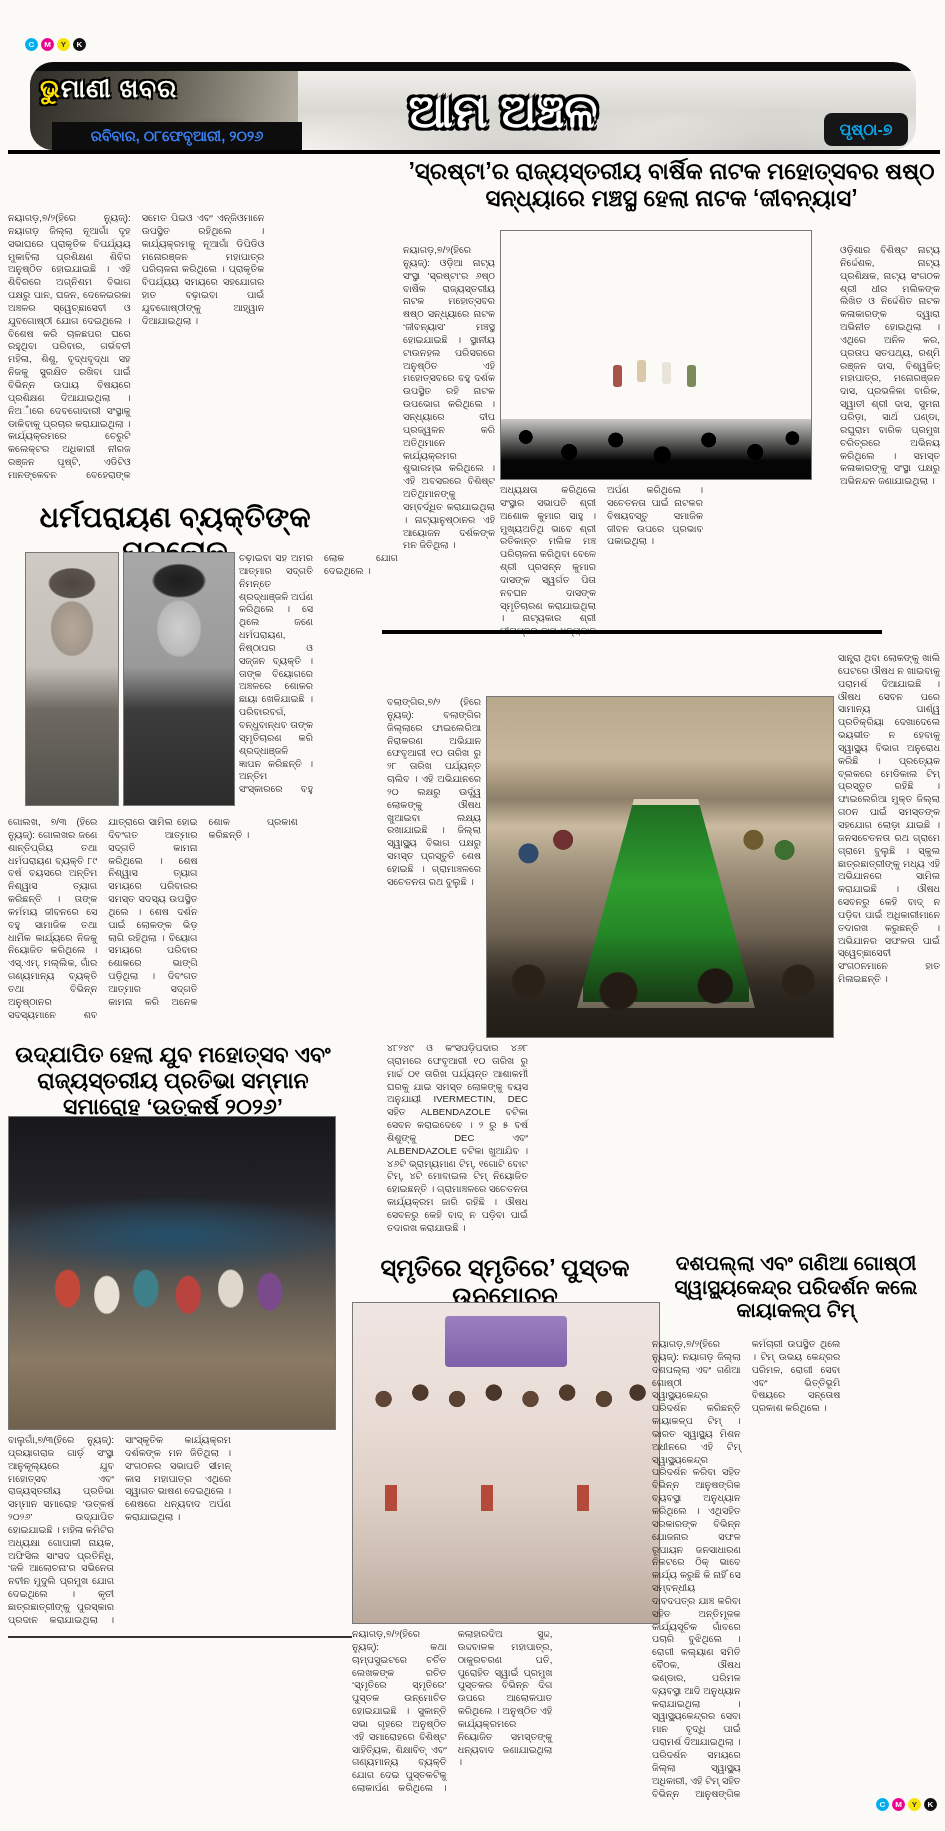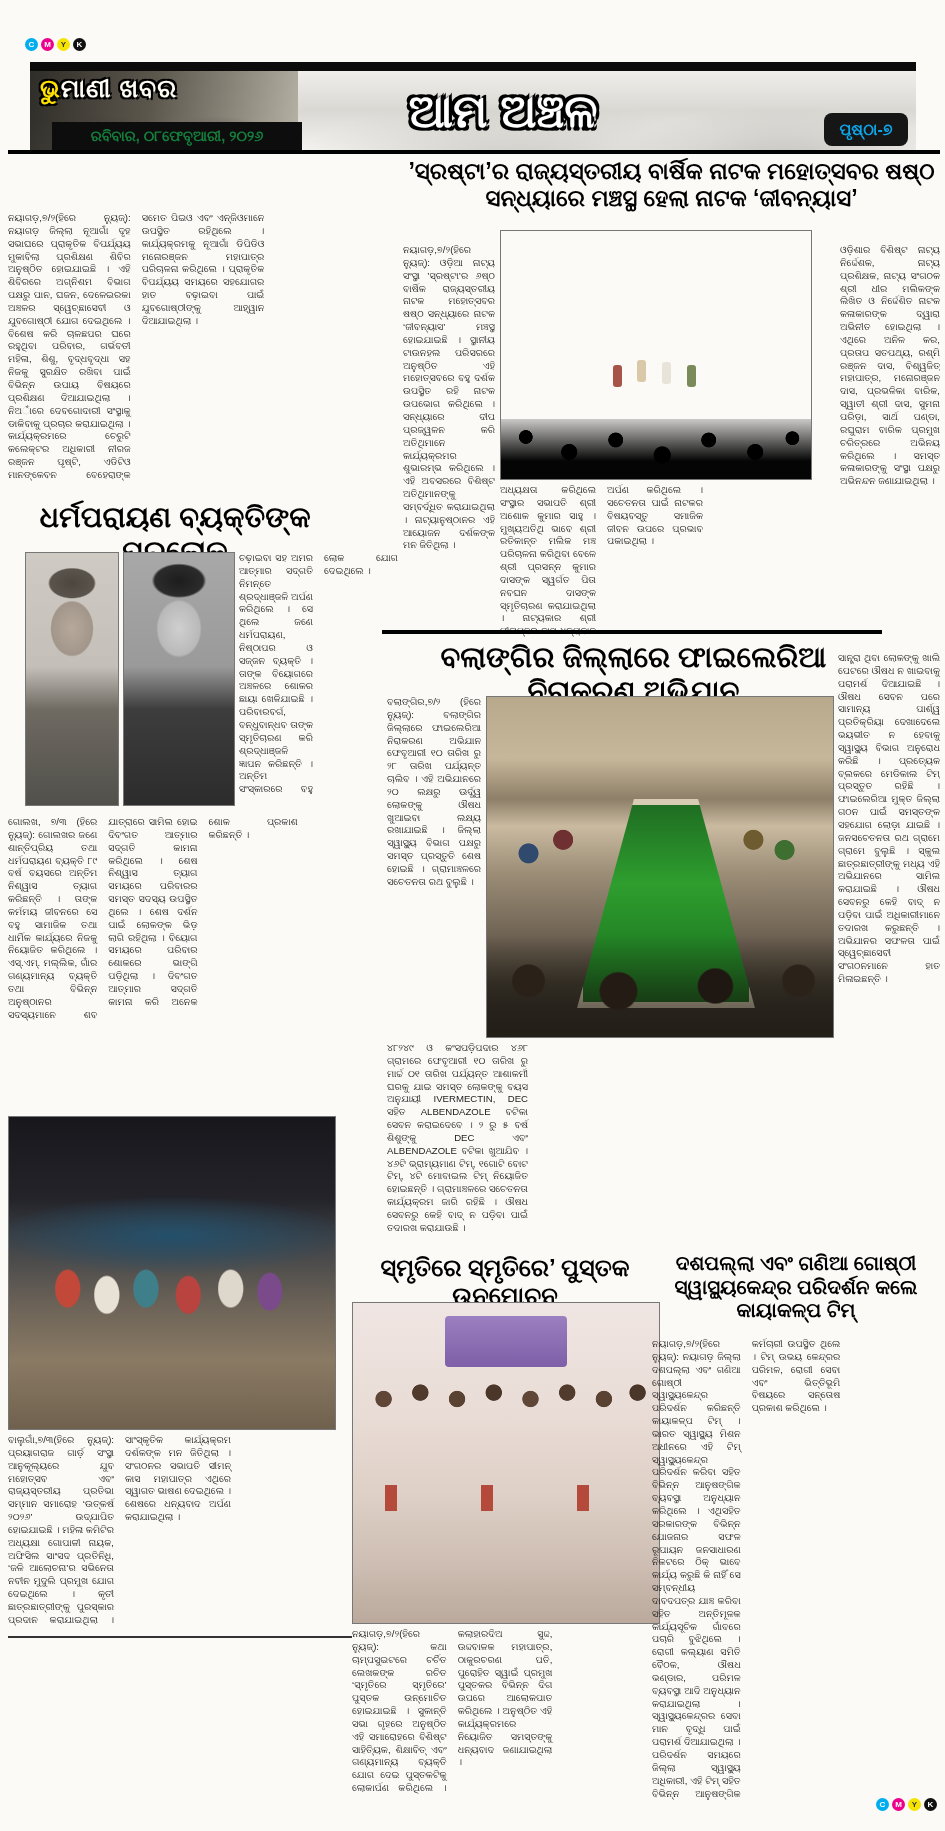--- a/index.html
+++ b/index.html
@@ -12,31 +12,31 @@
         display:flex;align-items:center;justify-content:center;line-height:1;}
   .mark.c{background:#00aeef;} .mark.m{background:#ec008c;}
   .mark.y{background:#f5e400;color:#333;} .mark.k{background:#111;}
 
   
   .banner{position:absolute;left:30px;top:62px;width:886px;height:88px;overflow:hidden;
     background:
       radial-gradient(110px 60px at 18% 100%,#9a9890 0%,transparent 70%),
       radial-gradient(300px 90px at 55% 120%,#c9c7c2 0%,transparent 75%),
       radial-gradient(260px 100px at 85% 130%,#b5b3ae 0%,transparent 70%),
-      linear-gradient(#0b0b0b 0,#0b0b0b 9px,#efeeea 9px,#d9d8d3 55%,#f4f3ef 100%);}
+      linear-gradient(#0b0b0b 0,#0b0b0b 9px,#efeeea 9px,#d9d8d3 55%,#f4f3ef 100%); border-radius: 23px;}
   .banner-left{position:absolute;left:0;top:9px;width:268px;height:79px;
     background:
       radial-gradient(90px 40px at 70% 95%,#56524a 0%,transparent 75%),
       radial-gradient(120px 50px at 25% 105%,#3c3a34 0%,transparent 80%),
       linear-gradient(100deg,#2f2d28 0%,#5c574d 45%,#8d887c 75%,#b7b2a6 100%);}
   .masthead{position:absolute;left:10px;top:12px;font-size:25px;font-weight:bold;color:#fdfdf3;
     letter-spacing:1px;text-shadow:-2px -2px 0 #000,2px -2px 0 #000,-2px 2px 0 #000,2px 2px 0 #000;}
   .masthead::first-letter{color:#ffe200;}
   .date-box{position:absolute;left:22px;bottom:0;width:250px;height:28px;background:#0d0d0d;
-    color:#15803d;font-size:14.5px;font-weight:bold;display:flex;align-items:center;justify-content:center;}
+    color:#3b82f6;font-size:14.5px;font-weight:bold;display:flex;align-items:center;justify-content:center;}
   .section-title{position:absolute;left:308px;top:22px;width:330px;text-align:center;
     font-size:46px;font-weight:bold;color:#fff;
     text-shadow:-3px -3px 0 #000,3px -3px 0 #000,-3px 3px 0 #000,3px 3px 0 #000,0 0 2px #000;}
   .page-box{position:absolute;right:8px;bottom:4px;width:84px;height:33px;background:#161616;
     border-radius:8px;color:#0ea5e9;font-size:16px;font-weight:bold;display:flex;align-items:center;justify-content:center;}
   .main-rule{position:absolute;left:8px;top:150px;width:932px;height:4px;background:#000;}
 
   
   .hl{position:absolute;font-weight:bold;color:#000;text-align:center;line-height:1.18;letter-spacing:0;}
   .body-txt{position:absolute;font-size:9.6px;line-height:1.34;color:#1c1c1c;text-align:justify;
@@ -154,29 +154,29 @@
   <div class="body-txt" style="left:500px;top:484px;width:310px;height:158px;column-count:3;">ଅଧ୍ୟକ୍ଷତା କରିଥିଲେ ସଂସ୍ଥାର ସଭାପତି ଶ୍ରୀ ଅଶୋକ କୁମାର ସାହୁ । ମୁଖ୍ୟଅତିଥି ଭାବେ ଶ୍ରୀ ରତିକାନ୍ତ ମଲିକ ମଞ୍ଚ ପରିଚାଳନା କରିଥିବା ବେଳେ ଶ୍ରୀ ପ୍ରସନ୍ନ କୁମାର ଦାସଙ୍କ ସ୍ୱର୍ଗତ ପିତା ନବଘନ ଦାସଙ୍କ ସ୍ମୃତିଚାରଣ କରାଯାଇଥିଲା । ନାଟ୍ୟକାର ଶ୍ରୀ ପୀତାମ୍ବର ଦାସ ଧନ୍ୟବାଦ ଅର୍ପଣ କରିଥିଲେ । ସଚେତନତା ପାଇଁ ନାଟକର ବିଷୟବସ୍ତୁ ସମାଜିକ ଜୀବନ ଉପରେ ପ୍ରଭାବ ପକାଇଥିଲା ।</div>
   <div class="body-txt" style="left:840px;top:244px;width:100px;height:398px;column-count:1;">ଓଡ଼ିଶାର ବିଶିଷ୍ଟ ନାଟ୍ୟ ନିର୍ଦ୍ଦେଶକ, ନାଟ୍ୟ ପ୍ରଶିକ୍ଷକ, ନାଟ୍ୟ ସଂଗଠକ ଶ୍ରୀ ଧୀର ମଲିକଙ୍କ ଲିଖିତ ଓ ନିର୍ଦ୍ଦେଶିତ ନାଟକ କଳାକାରଙ୍କ ଦ୍ୱାରା ଅଭିନୀତ ହୋଇଥିଲା । ଏଥିରେ ଅନିଳ କର, ପ୍ରତାପ ସତପଥ୍ୟ, ରଶ୍ମି ରଞ୍ଜନ ଦାସ, ବିଶ୍ୱଜିତ୍ ମହାପାତ୍ର, ମନୋରଞ୍ଜନ ଦାସ, ପ୍ରଭଳିକା ବାରିକ, ସ୍ୱାତୀ ଶ୍ରୀ ଦାସ, ସୁମନା ପରିଡ଼ା, ସାର୍ଥ ପଣ୍ଡା, ରଘୁରାମ ବାରିକ ପ୍ରମୁଖ ଚରିତ୍ରରେ ଅଭିନୟ କରିଥିଲେ । ସମସ୍ତ କଳାକାରଙ୍କୁ ସଂସ୍ଥା ପକ୍ଷରୁ ଅଭିନନ୍ଦନ ଜଣାଯାଇଥିଲା ।</div>
 
   <div class="hl h-c" style="left:14px;top:500px;width:322px;">ଧର୍ମପରାୟଣ ବ୍ୟକ୍ତିଙ୍କ ପରଲୋକ</div>
   <div class="photo portrait1" style="left:25px;top:552px;width:92px;height:252px;"></div>
   <div class="photo portrait2" style="left:123px;top:552px;width:110px;height:252px;"></div>
   <div class="body-txt" style="left:239px;top:552px;width:159px;height:256px;column-count:2;">ଚଢ଼ାଇବା ସହ ଅମର ଆତ୍ମାର ସଦ୍‌ଗତି ନିମନ୍ତେ ଶ୍ରଦ୍ଧାଞ୍ଜଳି ଅର୍ପଣ କରିଥିଲେ । ସେ ଥିଲେ ଜଣେ ଧର୍ମପରାୟଣ, ନିଷ୍ଠାପର ଓ ସଜ୍ଜନ ବ୍ୟକ୍ତି । ତାଙ୍କ ବିୟୋଗରେ ଅଞ୍ଚଳରେ ଶୋକର ଛାୟା ଖେଳିଯାଇଛି । ପରିବାରବର୍ଗ, ବନ୍ଧୁବାନ୍ଧବ ତାଙ୍କ ସ୍ମୃତିଚାରଣ କରି ଶ୍ରଦ୍ଧାଞ୍ଜଳି ଜ୍ଞାପନ କରିଛନ୍ତି । ଅନ୍ତିମ ସଂସ୍କାରରେ ବହୁ ଲୋକ ଯୋଗ ଦେଇଥିଲେ ।</div>
   <div class="body-txt" style="left:8px;top:816px;width:390px;height:218px;column-count:4;">ଗୋଲଖ, ୭/୩ (ହିରେ ନ୍ୟୁଜ୍): ଗୋଲଖର ଜଣେ ଶାନ୍ତିପ୍ରିୟ ତଥା ଧର୍ମପରାୟଣ ବ୍ୟକ୍ତି ୮୯ ବର୍ଷ ବୟସରେ ଅନ୍ତିମ ନିଶ୍ୱାସ ତ୍ୟାଗ କରିଛନ୍ତି । ତାଙ୍କ କର୍ମମୟ ଜୀବନରେ ସେ ବହୁ ସାମାଜିକ ତଥା ଧାର୍ମିକ କାର୍ଯ୍ୟରେ ନିଜକୁ ନିୟୋଜିତ କରିଥିଲେ । ଏସ୍.ଏମ୍. ମଲ୍ଲିକ, ଗାଁର ଗଣ୍ୟମାନ୍ୟ ବ୍ୟକ୍ତି ତଥା ବିଭିନ୍ନ ଅନୁଷ୍ଠାନର ସଦସ୍ୟମାନେ ଶବ ଯାତ୍ରାରେ ସାମିଲ ହୋଇ ଦିବଂଗତ ଆତ୍ମାର ସଦ୍‌ଗତି କାମନା କରିଥିଲେ । ଶେଷ ନିଶ୍ୱାସ ତ୍ୟାଗ ସମୟରେ ପରିବାରର ସମସ୍ତ ସଦସ୍ୟ ଉପସ୍ଥିତ ଥିଲେ । ଶେଷ ଦର୍ଶନ ପାଇଁ ଲୋକଙ୍କ ଭିଡ଼ ଲାଗି ରହିଥିଲା । ବିୟୋଗ ସମୟରେ ପରିବାର ଶୋକରେ ଭାଙ୍ଗି ପଡ଼ିଥିଲା । ଦିବଂଗତ ଆତ୍ମାର ସଦ୍‌ଗତି କାମନା କରି ଅନେକ ଶୋକ ପ୍ରକାଶ କରିଛନ୍ତି ।</div>
 
   <div class="rule" style="left:382px;top:630px;width:500px;height:4px;"></div>
-  <div class="hl h-d" style="left:385px;top:640px;width:497px;">ବଲାଙ୍ଗିର ଜିଲ୍ଲାରେ ଫାଇଲେରିଆ ନିରାକରଣ ଅଭିଯାନ</div>
   <div class="body-txt" style="left:387px;top:696px;width:94px;height:340px;column-count:1;">ବଲାଙ୍ଗିର,୭/୨ (ହିରେ ନ୍ୟୁଜ୍): ବଲାଙ୍ଗିର ଜିଲ୍ଲାରେ ଫାଇଲେରିଆ ନିରାକରଣ ଅଭିଯାନ ଫେବୃଆରୀ ୧୦ ତାରିଖ ରୁ ୨୮ ତାରିଖ ପର୍ଯ୍ୟନ୍ତ ଚାଲିବ । ଏହି ଅଭିଯାନରେ ୨୦ ଲକ୍ଷରୁ ଊର୍ଦ୍ଧ୍ୱ ଲୋକଙ୍କୁ ଔଷଧ ଖୁଆଇବା ଲକ୍ଷ୍ୟ ରଖାଯାଇଛି । ଜିଲ୍ଲା ସ୍ୱାସ୍ଥ୍ୟ ବିଭାଗ ପକ୍ଷରୁ ସମସ୍ତ ପ୍ରସ୍ତୁତି ଶେଷ ହୋଇଛି । ଗ୍ରାମାଞ୍ଚଳରେ ସଚେତନତା ରଥ ବୁଲୁଛି ।</div>
   <div class="photo meeting-photo" style="left:486px;top:696px;width:346px;height:340px;">
     <span class="table"></span>
     <span class="fg-heads"></span>
   </div>
   <div class="body-txt" style="left:838px;top:652px;width:102px;height:598px;column-count:1;">ସାନ୍ତ୍ରା ଥିବା ଲୋକଙ୍କୁ ଖାଲି ପେଟରେ ଔଷଧ ନ ଖାଇବାକୁ ପରାମର୍ଶ ଦିଆଯାଇଛି । ଔଷଧ ସେବନ ପରେ ସାମାନ୍ୟ ପାର୍ଶ୍ୱ ପ୍ରତିକ୍ରିୟା ଦେଖାଦେଲେ ଭୟଭୀତ ନ ହେବାକୁ ସ୍ୱାସ୍ଥ୍ୟ ବିଭାଗ ଅନୁରୋଧ କରିଛି । ପ୍ରତ୍ୟେକ ବ୍ଲକରେ ମେଡିକାଲ ଟିମ୍ ପ୍ରସ୍ତୁତ ରହିଛି । ଫାଇଲେରିଆ ମୁକ୍ତ ଜିଲ୍ଲା ଗଠନ ପାଇଁ ସମସ୍ତଙ୍କ ସହଯୋଗ ଲୋଡ଼ା ଯାଇଛି । ଜନସଚେତନତା ରଥ ଗ୍ରାମେ ଗ୍ରାମେ ବୁଲୁଛି । ସ୍କୁଲ ଛାତ୍ରଛାତ୍ରୀଙ୍କୁ ମଧ୍ୟ ଏହି ଅଭିଯାନରେ ସାମିଲ କରାଯାଇଛି । ଔଷଧ ସେବନରୁ କେହି ବାଦ୍ ନ ପଡ଼ିବା ପାଇଁ ଅଧିକାରୀମାନେ ତଦାରଖ କରୁଛନ୍ତି । ଅଭିଯାନର ସଫଳତା ପାଇଁ ସ୍ୱେଚ୍ଛାସେବୀ ସଂଗଠନମାନେ ହାତ ମିଳାଇଛନ୍ତି ।</div>
   <div class="body-txt" style="left:387px;top:1042px;width:445px;height:210px;column-count:3;">୪୮୨୪୯ ଓ କଂସପଡ଼ିପଦାର ୪୬୮ ଗ୍ରାମରେ ଫେବୃଆରୀ ୧୦ ତାରିଖ ରୁ ମାର୍ଚ୍ଚ ୦୧ ତାରିଖ ପର୍ଯ୍ୟନ୍ତ ଆଶାକର୍ମୀ ଘରକୁ ଯାଇ ସମସ୍ତ ଲୋକଙ୍କୁ ବୟସ ଅନୁଯାୟୀ IVERMECTIN, DEC ସହିତ ALBENDAZOLE ବଟିକା ସେବନ କରାଇଦେବେ । ୨ ରୁ ୫ ବର୍ଷ ଶିଶୁଙ୍କୁ DEC ଏବଂ ALBENDAZOLE ବଟିକା ଖୁଆଯିବ । ୪୬ଟି ଭ୍ରାମ୍ୟମାଣ ଟିମ୍, ୧ଗୋଟି ବୋଟ ଟିମ୍, ୪ଟି ମୋବାଇଲ ଟିମ୍ ନିୟୋଜିତ ହୋଇଛନ୍ତି । ଗ୍ରାମାଞ୍ଚଳରେ ସଚେତନତା କାର୍ଯ୍ୟକ୍ରମ ଜାରି ରହିଛି । ଔଷଧ ସେବନରୁ କେହି ବାଦ୍ ନ ପଡ଼ିବା ପାଇଁ ତଦାରଖ କରାଯାଉଛି ।</div>
 
+  <div class="hl h-e" style="left:10px;top:1042px;width:326px;">ଉଦ୍‌ଯାପିତ ହେଲା ଯୁବ ମହୋତ୍ସବ ଏବଂ ରାଜ୍ୟସ୍ତରୀୟ ପ୍ରତିଭା ସମ୍ମାନ ସମାରୋହ ‘ଉତ୍କର୍ଷ ୨୦୨୬’</div>
   <div class="photo festival-photo" style="left:8px;top:1116px;width:326px;height:312px;"></div>
   <div class="body-txt" style="left:8px;top:1434px;width:340px;height:198px;column-count:3;">ବାଲୁଗାଁ,୭/୩(ହିରେ ନ୍ୟୁଜ୍): ପ୍ରୟାଗରାଜ ଗାର୍ଡ଼ ସଂସ୍ଥା ଆନୁକୂଲ୍ୟରେ ଯୁବ ମହୋତ୍ସବ ଏବଂ ରାଜ୍ୟସ୍ତରୀୟ ପ୍ରତିଭା ସମ୍ମାନ ସମାରୋହ ‘ଉତ୍କର୍ଷ ୨୦୨୬’ ଉଦ୍‌ଯାପିତ ହୋଇଯାଇଛି । ମହିଳା କମିଟିର ଅଧ୍ୟକ୍ଷା ଗୋପାଳୀ ନାୟକ, ଅଫିସିଲ ସାଂସଦ ପ୍ରତିନିଧି, ‘ଜଳି ଆଲୋଚନା’ର ସଭିନେତା ନବୀନ ମୁଦୁଲି ପ୍ରମୁଖ ଯୋଗ ଦେଇଥିଲେ । କୃତୀ ଛାତ୍ରଛାତ୍ରୀଙ୍କୁ ପୁରସ୍କାର ପ୍ରଦାନ କରାଯାଇଥିଲା । ସାଂସ୍କୃତିକ କାର୍ଯ୍ୟକ୍ରମ ଦର୍ଶକଙ୍କ ମନ ଜିତିଥିଲା । ସଂଗଠନର ସଭାପତି ସୀମନ୍ କାସ ମହାପାତ୍ର ଏଥିରେ ସ୍ୱାଗତ ଭାଷଣ ଦେଇଥିଲେ । ଶେଷରେ ଧନ୍ୟବାଦ ଅର୍ପଣ କରାଯାଇଥିଲା ।</div>
 
   <div class="hl h-f" style="left:360px;top:1254px;width:290px;">ସ୍ମୃତିରେ ସ୍ମୃତିରେ’ ପୁସ୍ତକ ଉନ୍ମୋଚନ</div>
   <div class="photo book-photo" style="left:352px;top:1302px;width:306px;height:320px;">
     <span class="banner-strip"></span>
   </div>
   <div class="body-txt" style="left:352px;top:1628px;width:306px;height:178px;column-count:3;">ନୟାଗଡ଼,୭/୨(ହିରେ ନ୍ୟୁଜ୍): କଥା ଚାମ୍ପସୁଇଟରେ ଚର୍ଚିତ ଲେଖକଙ୍କ ରଚିତ ‘ସ୍ମୃତିରେ ସ୍ମୃତିରେ’ ପୁସ୍ତକ ଉନ୍ମୋଚିତ ହୋଇଯାଇଛି । ସୁକାନ୍ତି ସଭା ଗୃହରେ ଅନୁଷ୍ଠିତ ଏହି ସମାରୋହରେ ବିଶିଷ୍ଟ ସାହିତ୍ୟିକ, ଶିକ୍ଷାବିତ୍ ଏବଂ ଗଣ୍ୟମାନ୍ୟ ବ୍ୟକ୍ତି ଯୋଗ ଦେଇ ପୁସ୍ତକଟିକୁ ଲୋକାର୍ପଣ କରିଥିଲେ । କଲାହାରଦିଅ ସୁଦ୍ଦ, ଉଦ୍ଦବାଳକ ମହାପାତ୍ର, ଠାକୁରଚରଣ ପତି, ପୁରୋହିତ ସ୍ୱାଇଁ ପ୍ରମୁଖ ପୁସ୍ତକର ବିଭିନ୍ନ ଦିଗ ଉପରେ ଆଲୋକପାତ କରିଥିଲେ । ଅନୁଷ୍ଠିତ ଏହି କାର୍ଯ୍ୟକ୍ରମରେ ନିୟୋଜିତ ସମସ୍ତଙ୍କୁ ଧନ୍ୟବାଦ ଜଣାଯାଇଥିଲା ।</div>
 
   <div class="hl h-g" style="left:652px;top:1252px;width:288px;">ଦଶପଲ୍ଲା ଏବଂ ଗଣିଆ ଗୋଷ୍ଠୀ ସ୍ୱାସ୍ଥ୍ୟକେନ୍ଦ୍ର ପରିଦର୍ଶନ କଲେ କାୟାକଳ୍ପ ଟିମ୍</div>

